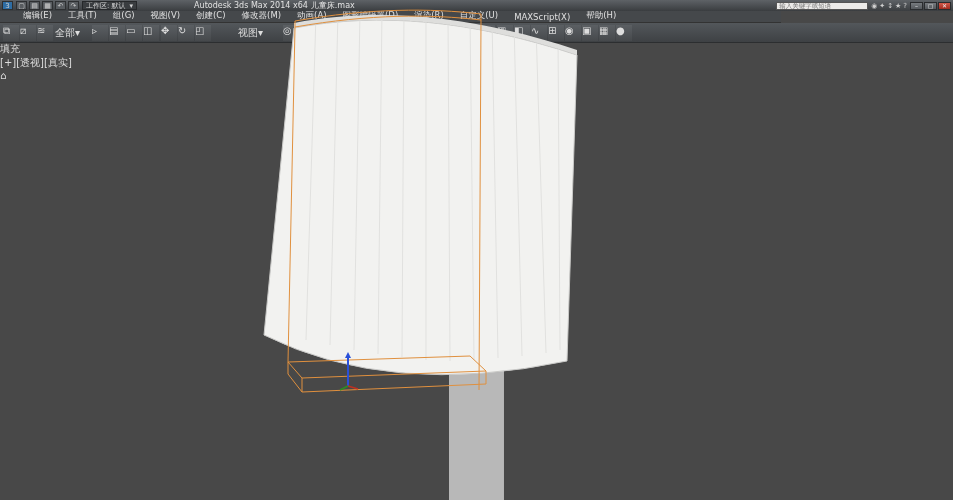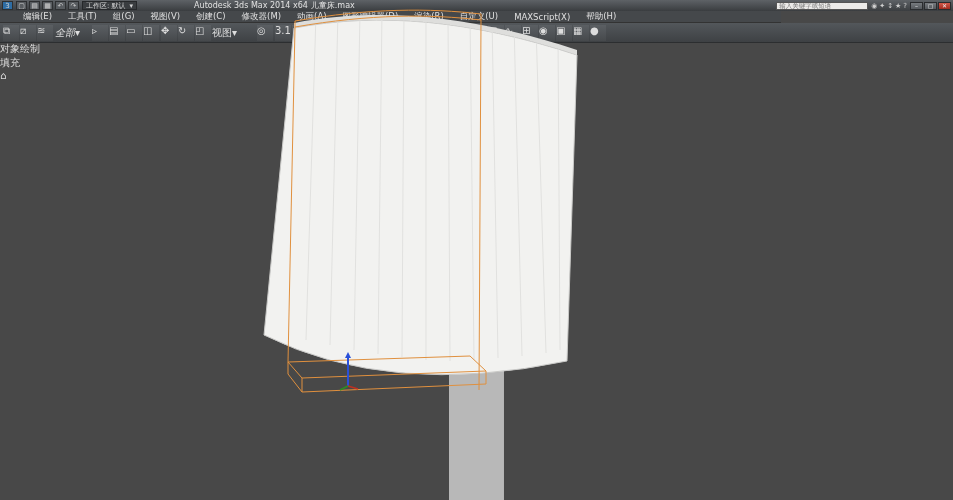--- a/index.html
+++ b/index.html
@@ -9,21 +9,21 @@
   #titlebar{position:absolute;left:0;top:0;width:953px;height:11px;background:linear-gradient(#5e6266,#3a3d40);display:flex;align-items:center;gap:3px;padding:0 2px;font-size:8px;color:#d5d5d5;}
   .qa-icon{width:11px;height:9px;background:#585c60;border:1px solid #2e3032;display:flex;align-items:center;justify-content:center;font-size:7px;color:#cfcfcf;}
   #workspace-dd{height:9px;background:#3a3d40;border:1px solid #26282a;padding:3px 3px;display:flex;align-items:center;gap:4px;font-size:7px;}
   #app-title{margin-left:54px;white-space:nowrap;color:#e2e2e2;font-size:8px;}
   #file-title{color:#e2e2e2;font-size:8px;}
   #search-wrap{margin-left:auto;display:flex;align-items:center;gap:3px;}
   #search-input{width:92px;height:8px;background:#ecebe9;border:1px solid #555;color:#777;font-size:6.5px;padding:0 2px;}
   .tb-sm{font-size:7px;color:#cfcfcf;}
   .win-btn{width:13px;height:8px;background:linear-gradient(#777b7f,#54585c);border:1px solid #2a2c2e;display:flex;align-items:center;justify-content:center;font-size:6px;color:#eee;}
   .win-btn.close{background:linear-gradient(#d4584a,#a02a1e);}
-  #menubar{position:absolute;left:0;top:11px;width:781px;height:12px;background:#45484b;border-bottom:1px solid #333;display:flex;align-items:center;padding-left:16px;gap:2px;}
+  #menubar{position:absolute;left:0;top:11px;width:781px;height:12px;background:#45484b;border-bottom:1px solid #333;display:flex;align-items:flex-end;padding-left:16px;gap:2px;}
   .menu-item{padding:0 7px;font-size:8.5px;color:#e0e0e0;white-space:nowrap;}
   
   #main-toolbar{position:absolute;left:0;top:23px;width:953px;height:20px;background:linear-gradient(#53575b,#3e4144);border-bottom:1px solid #2c2e30;display:flex;align-items:center;gap:1px;padding:0 3px;}
   .ticon{width:16px;height:16px;background:linear-gradient(#5b5f63,#46494c);border:1px solid #33353"?;display:flex;}
   .ticon,.me-hicon,.me-vicon,.ptab,.stack-icon{display:flex;align-items:center;justify-content:center;border:1px solid #333537;background:linear-gradient(#5b5f63,#46494c);color:#d8d8d8;}
   .ticon{width:16px;height:16px;font-size:9px;}
   .ticon.active{background:linear-gradient(#3e71b8,#2c589c);border-color:#1d3f78;color:#fff;}
   .tdd{height:14px;background:#25282a;border:1px solid #1a1c1e;display:flex;align-items:center;justify-content:space-between;padding:0 3px;font-size:7.5px;color:#ccc;gap:3px;}
   .tsep{width:3px;height:16px;}
   .dd-arrow{font-size:6px;color:#aaa;}
@@ -183,30 +183,30 @@
       <div class="menu-item">自定义(U)</div>
       <div class="menu-item">MAXScript(X)</div>
       <div class="menu-item">帮助(H)</div>
     </div>
 
   <div id="main-toolbar">
       <div class="ticon">⧉</div>
       <div class="ticon">⧄</div>
       <div class="ticon">≋</div>
       <div class="tsep"></div>
-      <div class="tdd" style="width: 36px; font-style: italic;"><span>全部</span><span class="dd-arrow">▾</span></div>
+      <div class="tdd" style="width: 36px;"><span>全部</span><span class="dd-arrow">▾</span></div>
       <div class="ticon">▹</div>
       <div class="ticon">▤</div>
       <div class="ticon">▭</div>
       <div class="ticon">◫</div>
       <div class="tsep"></div>
       <div class="ticon active">✥</div>
       <div class="ticon">↻</div>
       <div class="ticon">◰</div>
-      <div class="tdd" style="width: 44px;"><span>视图</span><span class="dd-arrow">▾</span></div>
+      <div class="tdd" style="width: 44px; margin-left: 26px;"><span>视图</span><span class="dd-arrow">▾</span></div>
       <div class="ticon">◎</div>
       <div class="tsep"></div>
       <div class="ticon">3.1</div>
       <div class="ticon">∠</div>
       <div class="ticon">%</div>
       <div class="ticon">⇅</div>
       <div class="tsep"></div>
       <div class="ticon">✎</div>
       <div class="tdd" style="width: 74px;"><span>创建选择集</span><span class="dd-arrow">▾</span></div>
       <div class="ticon">M</div>
@@ -219,21 +219,20 @@
       <div class="ticon active">◉</div>
       <div class="ticon active">▣</div>
       <div class="ticon">▦</div>
       <div class="ticon">●</div>
     </div>
 
   <div id="ribbon-tabs">
       <div class="rtab active">建模</div>
       <div class="rtab">自由形式</div>
       <div class="rtab">选择</div>
-      <div class="rtab">对象绘制</div>
       <div class="rtab">填充</div>
     </div>
 
   <div id="left-strip"></div>
   <div id="viewport">
     <svg width="847" height="395" style="position:absolute;left:0;top:0;">
       <defs>
         <clipPath id="wallclip">
           <path d="M294,28 C380,12 470,20 577,55 L567,361 Q390,398 264,335 Z"></path>
         </clipPath>
@@ -268,20 +267,21 @@
         <path d="M288,362 L288,374 L302,392"></path>
       </g>
 
       <g>
         <line x1="348" y1="356" x2="348" y2="386" stroke="#2a50d8" stroke-width="2"></line>
         <path d="M348,352 L345,358 L351,358 Z" fill="#2a50d8"></path>
         <line x1="348" y1="386" x2="358" y2="389" stroke="#c03020" stroke-width="1.5"></line>
         <line x1="348" y1="386" x2="340" y2="390" stroke="#2a9020" stroke-width="1.5"></line>
       </g>
     </svg>
+    <div id="vp-label">[+][透视][真实]</div>
     <span id="vc-home">⌂</span>
     <div id="viewcube"></div>
     <svg id="world-axis" viewBox="0 0 26 22">
       <line x1="13" y1="18" x2="13" y2="4" stroke="#b8b8b8" stroke-width="1.5"></line>
       <line x1="13" y1="18" x2="3" y2="21" stroke="#9a9a9a" stroke-width="1.5"></line>
       <line x1="13" y1="18" x2="24" y2="20" stroke="#9a9a9a" stroke-width="1.5"></line>
     </svg>
 
     
     

